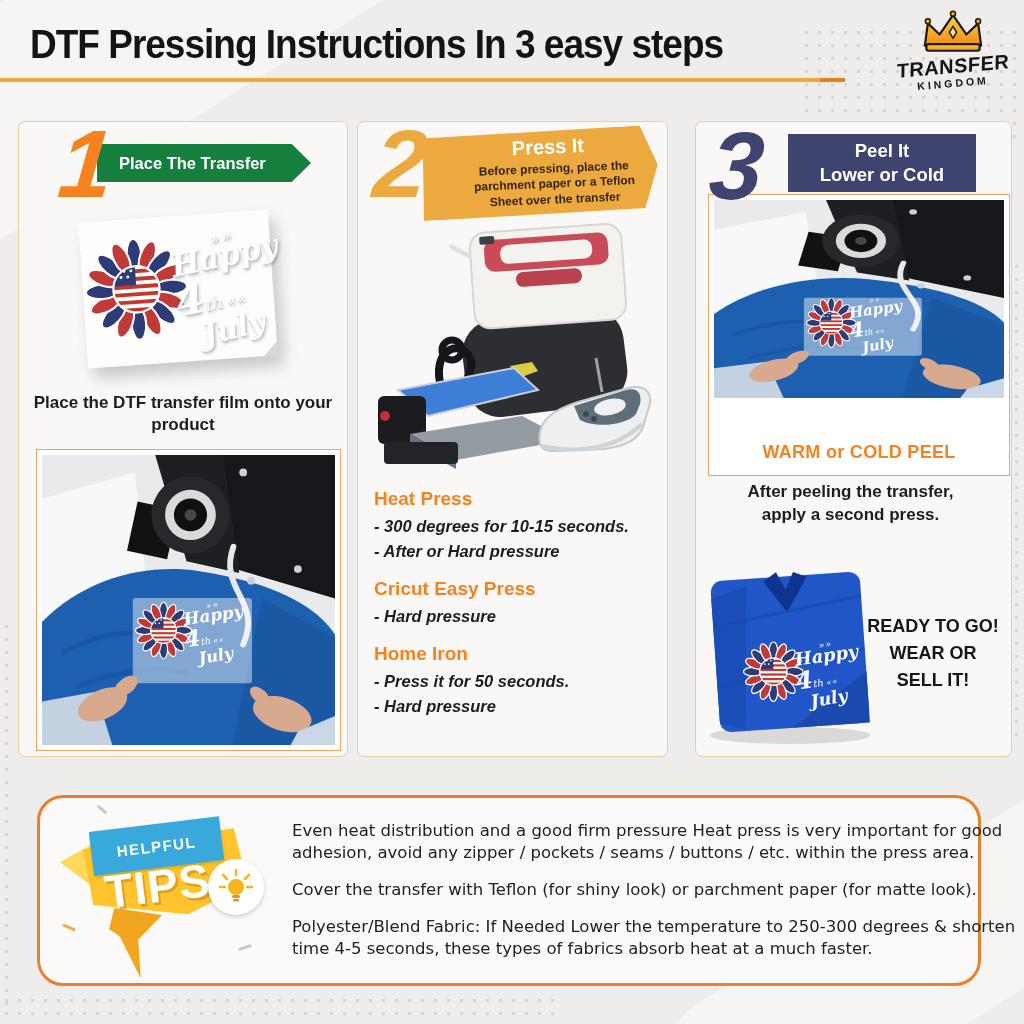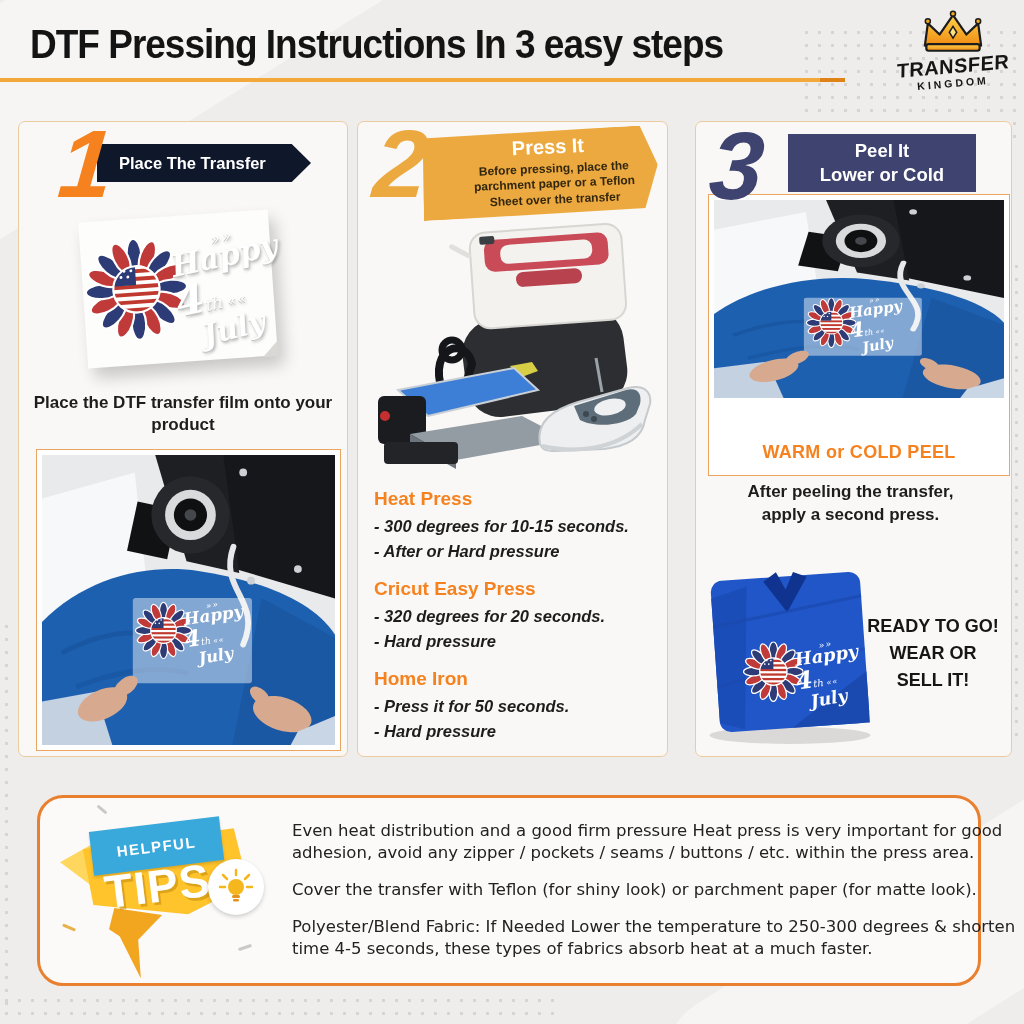--- a/index.html
+++ b/index.html
@@ -21,21 +21,21 @@
   .logo .l2{display:block;font-size:10.5px;font-weight:800;color:#151515;letter-spacing:3px;
             transform:rotate(-5deg);line-height:1;margin-top:2px;}
   
   .card{position:absolute;top:121px;height:634px;background:#f9f8f6;border:1px solid #eccc9e;border-radius:7px;}
   #card1{left:18px;width:328px;}
   #card2{left:357px;width:309px;}
   #card3{left:695px;width:315px;}
   .numeral{position:absolute;font-size:96px;font-weight:800;font-style:italic;line-height:.8;
            transform:skewX(-5deg);z-index:3;}
   
-  .ribbon1{position:absolute;left:78px;top:22px;width:214px;height:38px;background:#0f172a;z-index:2;
+  .ribbon1{position:absolute;left:78px;top:22px;width:214px;height:38px;background:#15803d;z-index:2;
            clip-path:polygon(0 0,91% 0,100% 50%,91% 100%,0 100%);display:flex;align-items:center;}
   .ribbon1 span{color:#fff;font-weight:800;font-size:16.5px;padding-left:22px;}
   .film{position:absolute;left:64px;top:94px;width:190px;height:146px;background:#fdfdfc;
         transform:rotate(-4deg);box-shadow:6px 10px 16px rgba(0,0,0,.20);}
   .film:after{content:"";position:absolute;right:-1px;bottom:-1px;width:0;height:0;
         border-left:16px solid transparent;border-bottom:16px solid #d9d8d5;}
   .caption{position:absolute;left:14px;right:14px;text-align:center;font-size:17px;font-weight:800;
            color:#1d1d1d;line-height:1.3;}
   .frame{position:absolute;border:1px solid #eba561;background:#fff;padding:5px;}
   #frame1{left:17px;top:327px;width:293px;height:290px;}
@@ -295,21 +295,20 @@
       </svg>
     </div>
     <div class="sections">
       <div class="sec">
         <div class="sec-h">Heat Press</div>
         <div class="sec-l">- 300 degrees for 10-15 seconds.</div>
         <div class="sec-l">- After or Hard pressure</div>
       </div>
       <div class="sec">
         <div class="sec-h">Cricut Easy Press</div>
-        <div class="sec-l">- 320 degrees for 20 seconds.</div>
         <div class="sec-l">- Hard pressure</div>
       </div>
       <div class="sec">
         <div class="sec-h">Home Iron</div>
         <div class="sec-l">- Press it for 50 seconds.</div>
         <div class="sec-l">- Hard pressure</div>
       </div>
     </div>
   </div>
 

